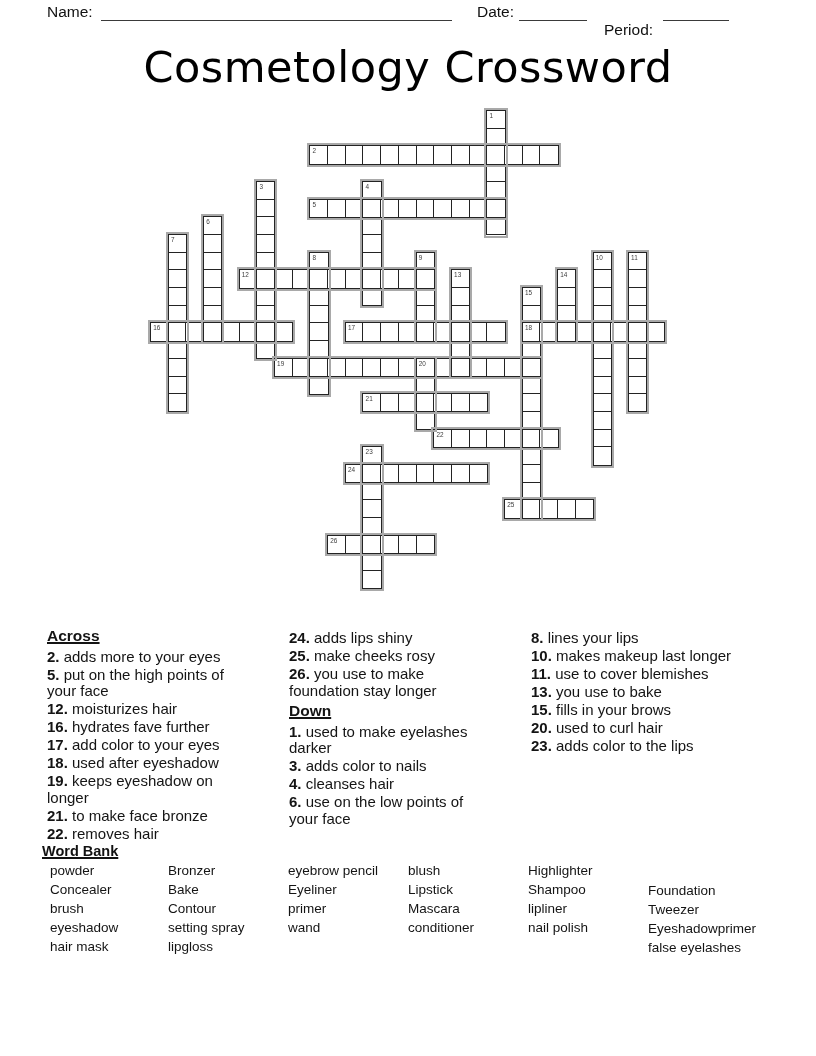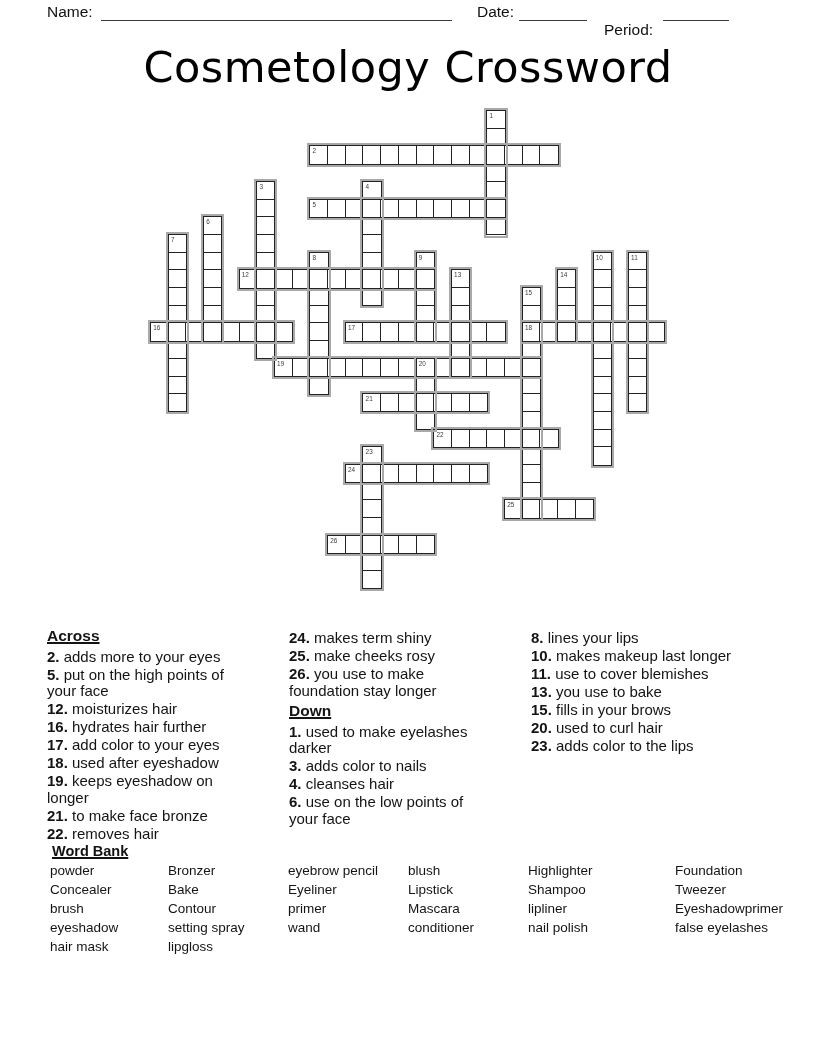--- a/index.html
+++ b/index.html
@@ -376,50 +376,50 @@
       <div class="cell" style="left: 397.8px; top: 534.8px; width: 19.3px; height: 19.3px;"></div>
       <div class="cell" style="left: 415.5px; top: 534.8px; width: 19.3px; height: 19.3px;"></div>
       <span class="cell-num" style="left: 330.2px; top: 537.8px;">26</span>
     </div>
 
   <div class="clue-col" style="left:47px;top:628px;width:200px;" id="clue-col-1">
     <div class="clue-header">Across</div>
   <div class="clue"><span class="clue-num">2.</span><span> adds more to your eyes</span></div>
       <div class="clue"><span class="clue-num">5.</span><span> put on the high points of your face</span></div>
       <div class="clue"><span class="clue-num">12.</span><span> moisturizes hair</span></div>
-      <div class="clue"><span class="clue-num">16.</span><span> hydrates hair further</span></div>
+      <div class="clue"><span class="clue-num">16.</span><span> hydrates fave further</span></div>
       <div class="clue"><span class="clue-num">17.</span><span> add color to your eyes</span></div>
       <div class="clue"><span class="clue-num">18.</span><span> used after eyeshadow</span></div>
       <div class="clue"><span class="clue-num">19.</span><span> keeps eyeshadow on longer</span></div>
       <div class="clue"><span class="clue-num">21.</span><span> to make face bronze</span></div>
       <div class="clue"><span class="clue-num">22.</span><span> removes hair</span></div>
     </div>
 
   <div class="clue-col" style="left:289px;top:630px;width:200px;" id="clue-col-2">
-      <div class="clue"><span class="clue-num">24.</span><span> makes term shiny</span></div>
+      <div class="clue"><span class="clue-num">24.</span><span> adds lips shiny</span></div>
       <div class="clue"><span class="clue-num">25.</span><span> make cheeks rosy</span></div>
       <div class="clue"><span class="clue-num">26.</span><span> you use to make foundation stay longer</span></div>
       <div class="clue-header" style="margin-top: 4px;">Down</div>
       <div class="clue"><span class="clue-num">1.</span><span> used to make eyelashes darker</span></div>
       <div class="clue"><span class="clue-num">3.</span><span> adds color to nails</span></div>
       <div class="clue"><span class="clue-num">4.</span><span> cleanses hair</span></div>
       <div class="clue"><span class="clue-num">6.</span><span> use on the low points of your face</span></div>
     </div>
 
   <div class="clue-col" style="left:531px;top:630px;width:232px;" id="clue-col-3">
       <div class="clue"><span class="clue-num">8.</span><span> lines your lips</span></div>
       <div class="clue"><span class="clue-num">10.</span><span> makes makeup last longer</span></div>
       <div class="clue"><span class="clue-num">11.</span><span> use to cover blemishes</span></div>
       <div class="clue"><span class="clue-num">13.</span><span> you use to bake</span></div>
       <div class="clue"><span class="clue-num">15.</span><span> fills in your brows</span></div>
       <div class="clue"><span class="clue-num">20.</span><span> used to curl hair</span></div>
       <div class="clue"><span class="clue-num">23.</span><span> adds color to the lips</span></div>
     </div>
 
-  <div class="wb-header" style="left:52px;top:843px;">Word Bank</div>
+  <div class="wb-header" style="left:42px;top:843px;">Word Bank</div>
   <div id="wordbank">
       <div class="wb-col" style="left: 50px; top: 861px;">
         <div>powder</div>
         <div>Concealer</div>
         <div>brush</div>
         <div>eyeshadow</div>
         <div>hair mask</div>
       </div>
       <div class="wb-col" style="left: 168px; top: 861px;">
         <div>Bronzer</div>
@@ -439,21 +439,21 @@
         <div>Lipstick</div>
         <div>Mascara</div>
         <div>conditioner</div>
       </div>
       <div class="wb-col" style="left: 528px; top: 861px;">
         <div>Highlighter</div>
         <div>Shampoo</div>
         <div>lipliner</div>
         <div>nail polish</div>
       </div>
-      <div class="wb-col" style="left: 648px; top: 861px; margin-left: 27px;">
+      <div class="wb-col" style="left: 648px; top: 881px;">
         <div>Foundation</div>
         <div>Tweezer</div>
         <div>Eyeshadowprimer</div>
         <div>false eyelashes</div>
       </div>
     </div>
 
 </div>
 
 </body></html>

